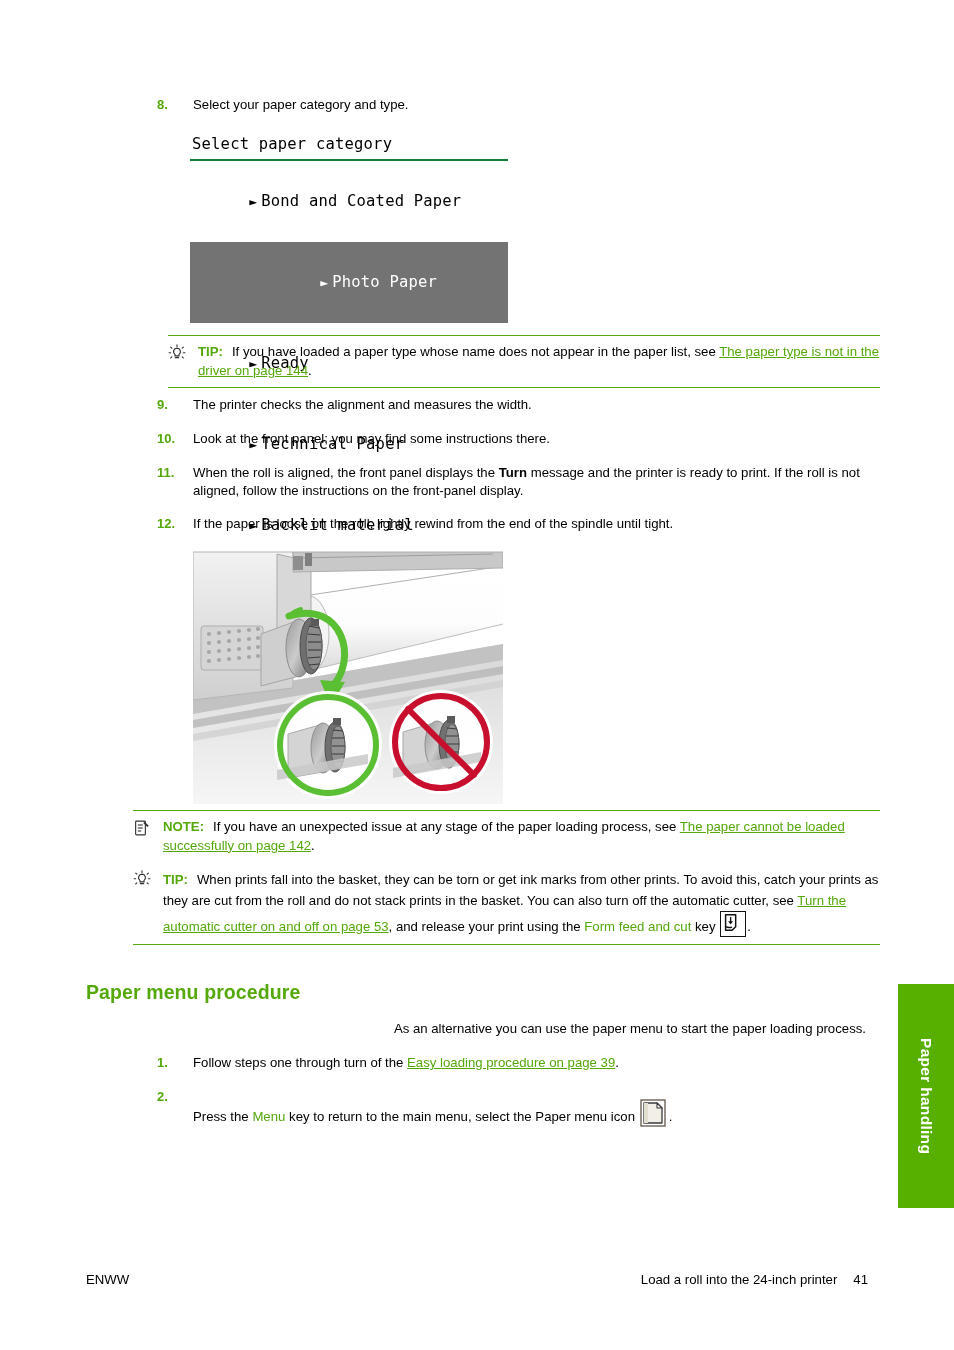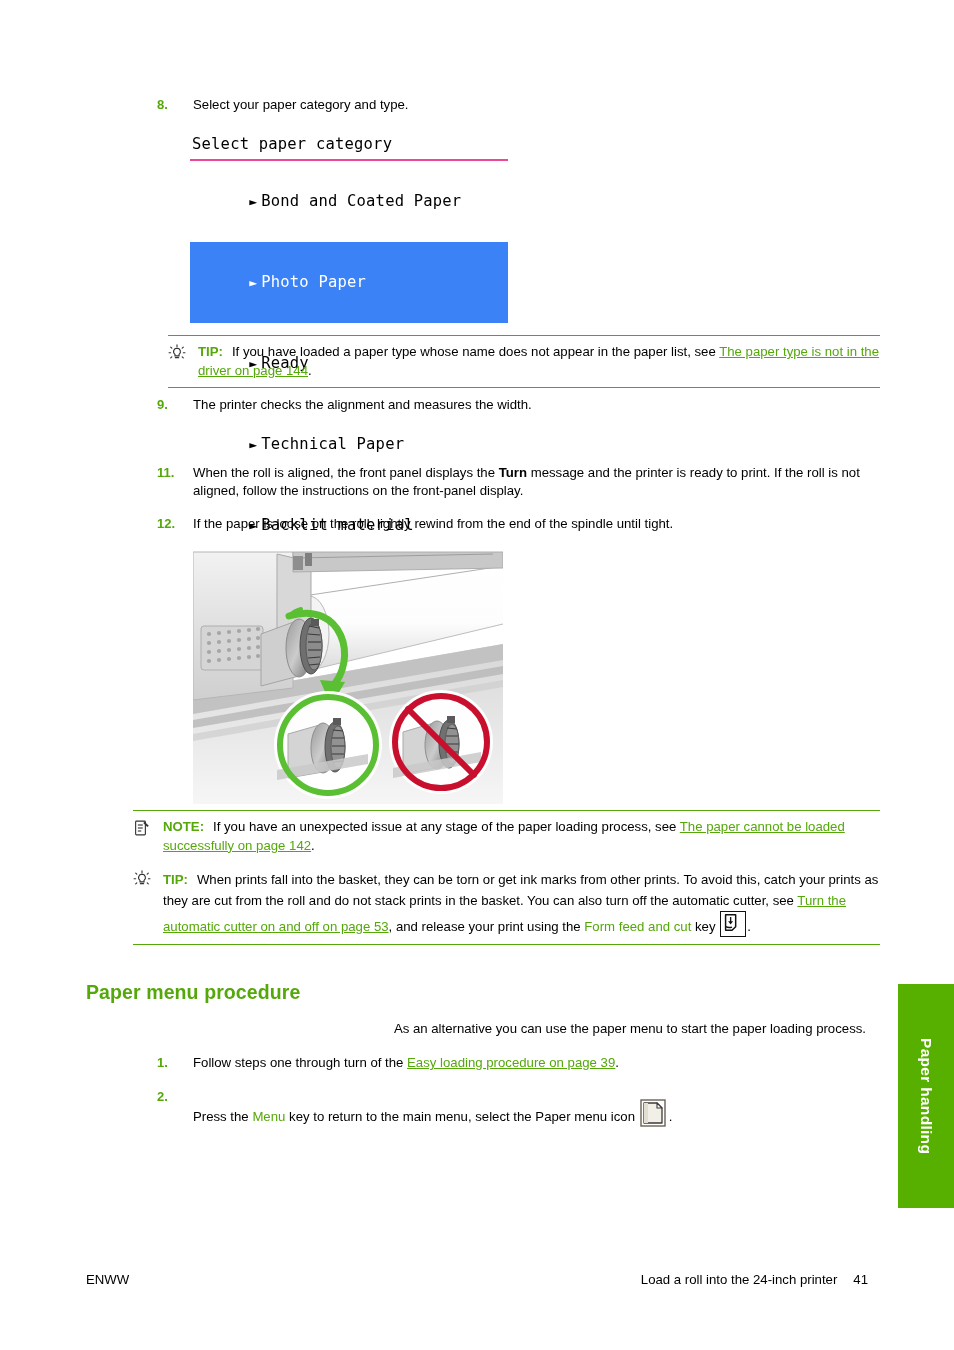--- a/index.html
+++ b/index.html
@@ -61,34 +61,35 @@
   .lcd {
     position: absolute;
     font-family: "DejaVu Sans Mono", "Liberation Mono", monospace;
     font-size: 15.5px;
     line-height: 27px;
     color: #000;
     letter-spacing: 0.2px;
   }
   .lcd-title {
     padding-left: 2px;
-    border-bottom: 2px solid #ec4899;
+    border-bottom: 2px solid #15803d;
     width: 318px;
     box-sizing: border-box;
     padding-bottom: 1px;
   }
   .lcd-row {
     width: 318px;
     box-sizing: border-box;
     padding-left: 2px;
     white-space: pre;
   }
   .lcd-row.selected {
-    background: #3b82f6;
+    background: #737373;
     color: #fff;
+    text-align: center;
   }
   .lcd-arrow {
     font-size: 13px;
     padding-right: 4px;
   }
 
   
   .admon {
     position: absolute;
     border-top: 1.6px solid #55a80a;
@@ -236,20 +237,24 @@
         <span class="admon-label">TIP:</span><span>If you have loaded a paper type whose name does not appear in the paper list, see </span><span class="link">The paper type is not in the driver on page 144</span><span>.</span>
       </div>
     </div>
   </div>
 
   <div class="step" style="left:157px; top:396px; width:720px;">
     <div class="step-num">9.</div>
     <div class="step-body">The printer checks the alignment and measures the width.</div>
   </div>
 
+  <div class="step" style="left:157px; top:430px; width:720px;">
+    <div class="step-num">10.</div>
+    <div class="step-body">Look at the front panel; you may find some instructions there.</div>
+  </div>
 
   <div class="step" style="left:157px; top:464px; width:725px;">
     <div class="step-num">11.</div>
     <div class="step-body"><span>When the roll is aligned, the front panel displays the </span><span class="bold">Turn</span><span> message and the printer is ready to print. If the roll is not aligned, follow the instructions on the front-panel display.</span></div>
   </div>
 
   <div class="step" style="left:157px; top:515px; width:725px;">
     <div class="step-num">12.</div>
     <div class="step-body">If the paper is loose on the roll, lightly rewind from the end of the spindle until tight.</div>
   </div>

